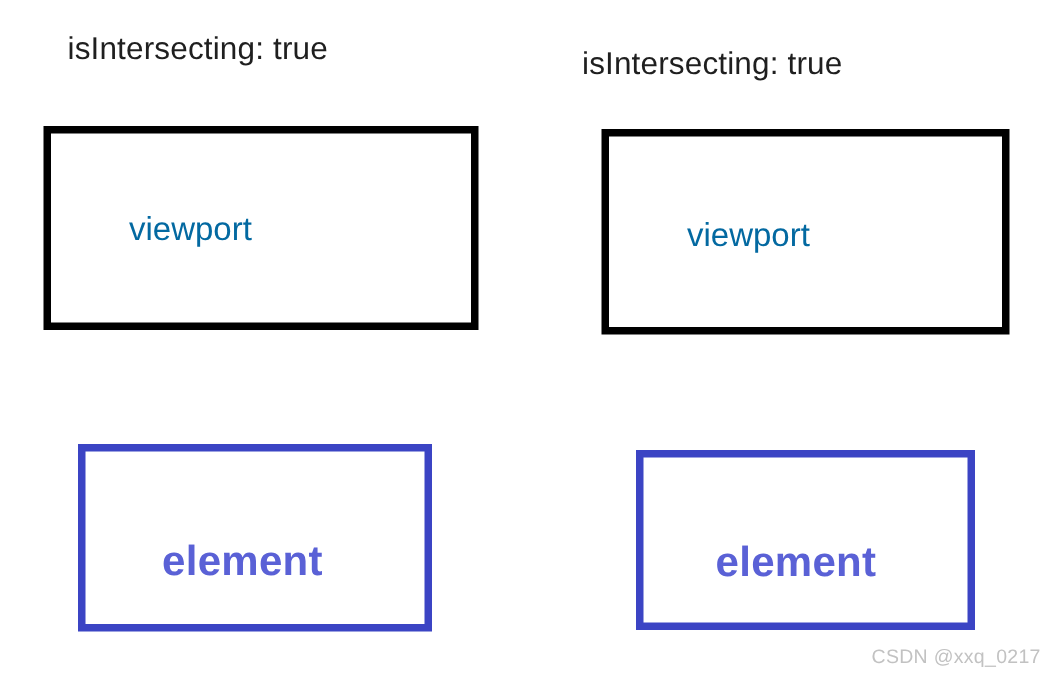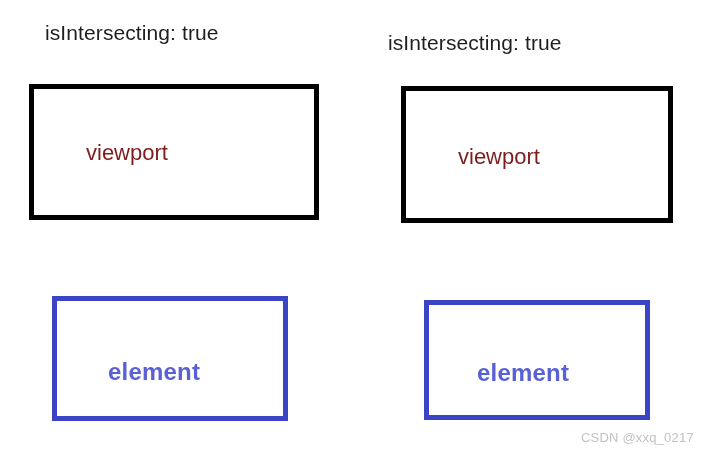--- a/index.html
+++ b/index.html
@@ -39,35 +39,35 @@
   .viewport-box {
     position: absolute;
     background: #ffffff;
     border: 5px solid #000000;
     box-sizing: border-box;
   }
 
   .viewport-label {
     position: absolute;
     font-size: 22px;
-    color: #7f1d1d;
+    color: #0369a1;
     white-space: nowrap;
     font-weight: 400;
   }
 
   .element-box {
     position: absolute;
     background: #ffffff;
     border: 5px solid #3b44c4;
     box-sizing: border-box;
   }
 
   .element-label {
     position: absolute;
-    font-size: 24px;
+    font-size: 28px;
     color: #5a61d6;
     font-weight: bold;
     white-space: nowrap;
     letter-spacing: 0.2px;
   }
 
   
   #label-left      { left: 45px;  top: 21px; }
   #viewport-left   { left: 29px;  top: 84px;  width: 290px; height: 136px; }
   #viewport-left-text { left: 86px; top: 140px; }

